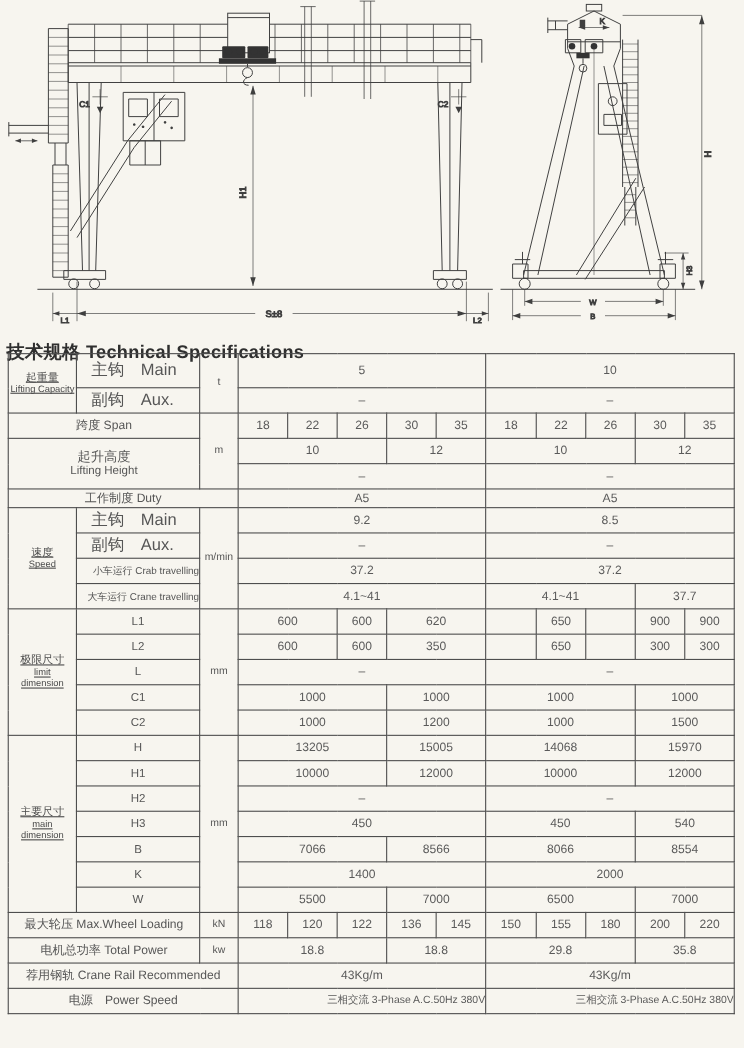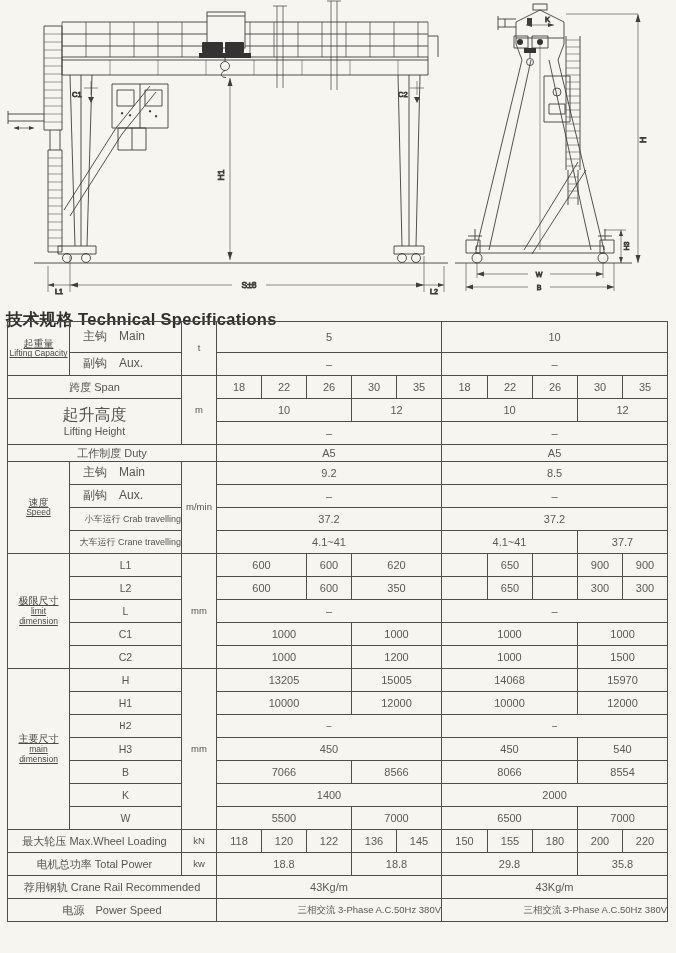--- a/index.html
+++ b/index.html
@@ -23,23 +23,23 @@
     color:#565656;
   }
   td{
     border:1px solid #4e4e4e;text-align:center;vertical-align:middle;
     padding:0;overflow:hidden;white-space:nowrap;font-size:11px;line-height:1.15;
   }
   table{border:1.5px solid #3e3e3e;}
   td.cat{font-size:10px;color:#4a4a4a;text-decoration:underline;}
   td.cat div+div{font-size:8.5px;}
   td.lbl{font-size:11px;}
-  td.lbl2 div{font-size:16px;}
+  td.lbl2 div{font-size:12px;}
   td.lbl2 div+div{font-size:10.5px;}
-  td.sub{text-align:left;padding-left:13px;font-size:12px;}
+  td.sub{text-align:left;padding-left:13px;font-size:15px;}
   td.subsm{text-align:right;padding-left:5px;font-size:9px;}
   td.subc{text-align:center;font-size:10.5px;}
   td.unit{font-size:9.5px;}
   td.num{font-size:11px;color:#5a5a5a;}
   td.numsm{font-size:9.5px;color:#5a5a5a;text-align:right;}
   svg text{fill:#3f3f3f;font-family:"Liberation Sans",sans-serif;}
 </style>
 </head>
 <body>
 
@@ -331,21 +331,21 @@
           <td colspan="3" class="num">14068</td>
           <td colspan="2" class="num">15970</td>
         </tr>
         <tr style="height: 23px;">
           <td class="subc">H1</td>
           <td colspan="3" class="num">10000</td>
           <td colspan="2" class="num">12000</td>
           <td colspan="3" class="num">10000</td>
           <td colspan="2" class="num">12000</td>
         </tr>
-        <tr style="height: 23px; font-family: Liberation Mono, monospace;">
+        <tr style="height: 23px;">
           <td class="subc">H2</td>
           <td colspan="5" class="num">–</td>
           <td colspan="5" class="num">–</td>
         </tr>
         <tr style="height: 23px;">
           <td class="subc">H3</td>
           <td colspan="5" class="num">450</td>
           <td colspan="3" class="num">450</td>
           <td colspan="2" class="num">540</td>
         </tr>

